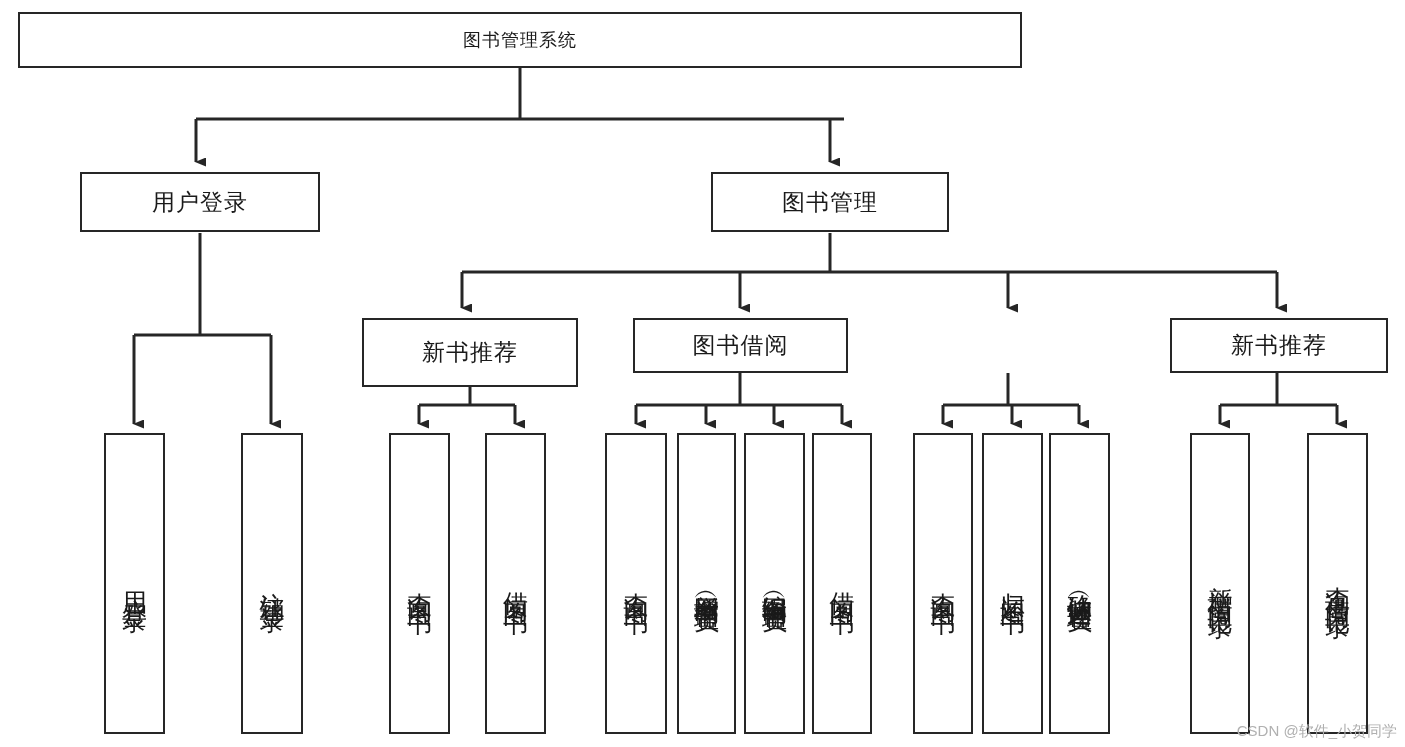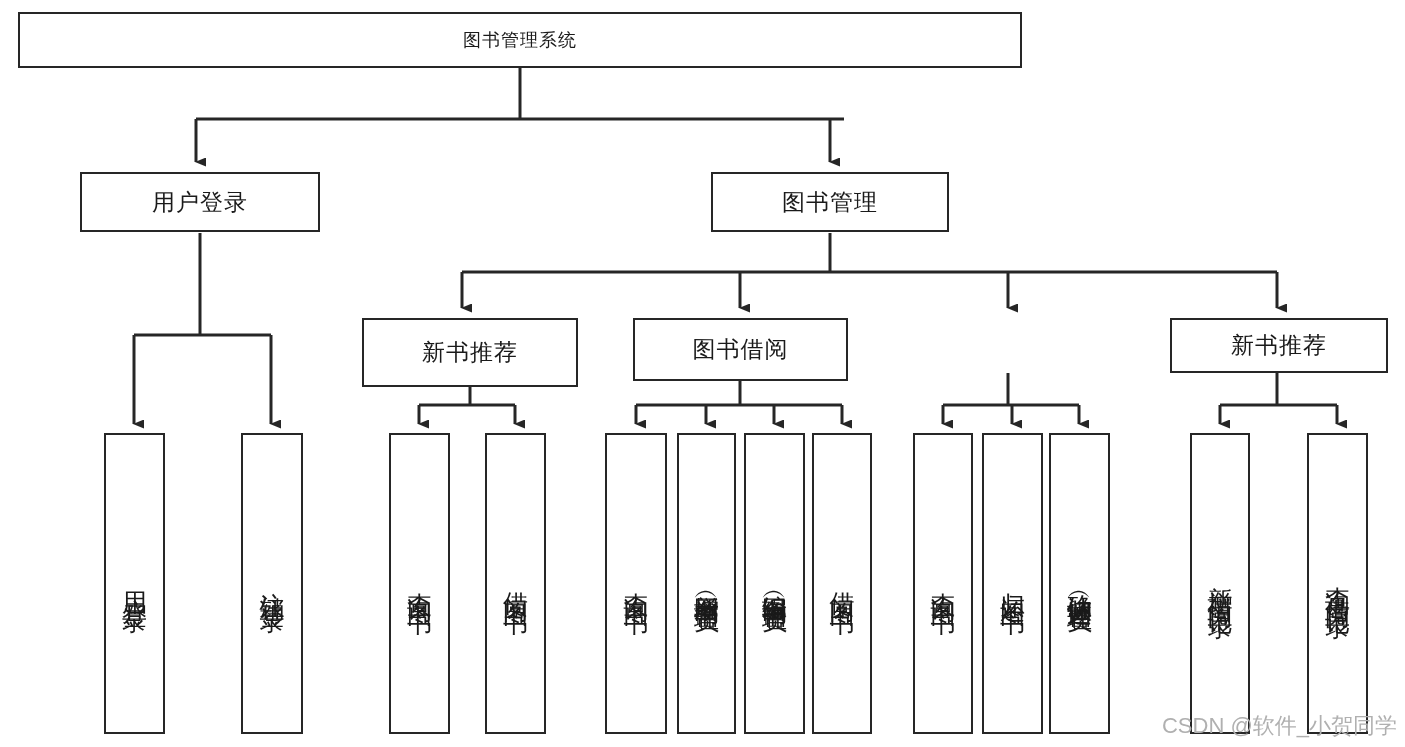--- a/index.html
+++ b/index.html
@@ -59,21 +59,21 @@
     white-space: normal;
     max-height: 100%;
   }
   .vert.tight .node-label {
     letter-spacing: 2px;
     font-size: 25px;
   }
   .watermark {
     position: absolute;
     color: #b0b0b0;
-    font-size: 22px;
+    font-size: 15px;
     white-space: nowrap;
     pointer-events: none;
   }
 </style>
 </head>
 <body>
 
 <div id="diagram-root">
 
   <svg id="diagram-svg" viewBox="0 0 1405 747" xmlns="http://www.w3.org/2000/svg">
@@ -133,21 +133,21 @@
   <div class="node-box horiz" style="left:80px; top:172px; width:240px; height:60px;">
     <span class="node-label">用户登录</span>
   </div>
   <div class="node-box horiz" style="left:711px; top:172px; width:238px; height:60px;">
     <span class="node-label">图书管理</span>
   </div>
 
   <div class="node-box horiz" style="left:362px; top:318px; width:216px; height:69px;justify-content:center;">
     <span class="node-label">新书推荐</span>
   </div>
-  <div class="node-box horiz" style="left:633px; top:318px; width:215px; height:63px;">
+  <div class="node-box horiz" style="left:633px; top:318px; width:215px; height:55px;">
     <span class="node-label">图书借阅</span>
   </div>
   <div class="node-box horiz" style="left:1170px; top:318px; width:218px; height:55px;">
     <span class="node-label">新书推荐</span>
   </div>
 
   <div class="node-box vert" style="left:104px; top:433px; width:61px; height:301px;">
     <span class="node-label">用户登录</span>
   </div>
   <div class="node-box vert" style="left:241px; top:433px; width:62px; height:301px;">

